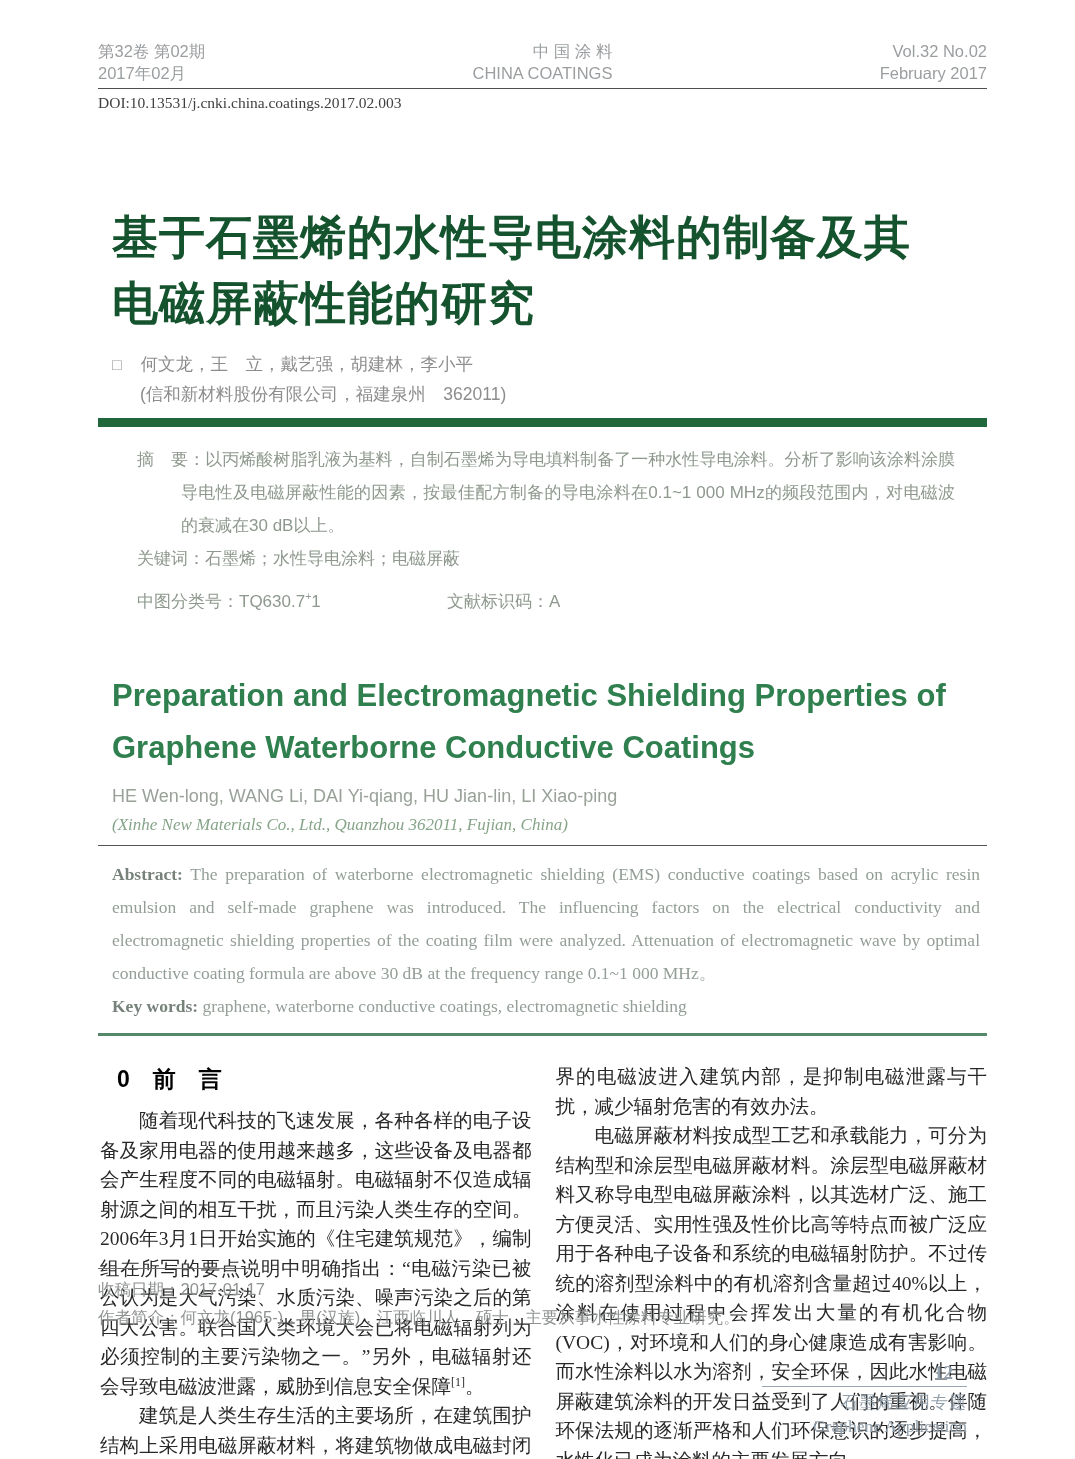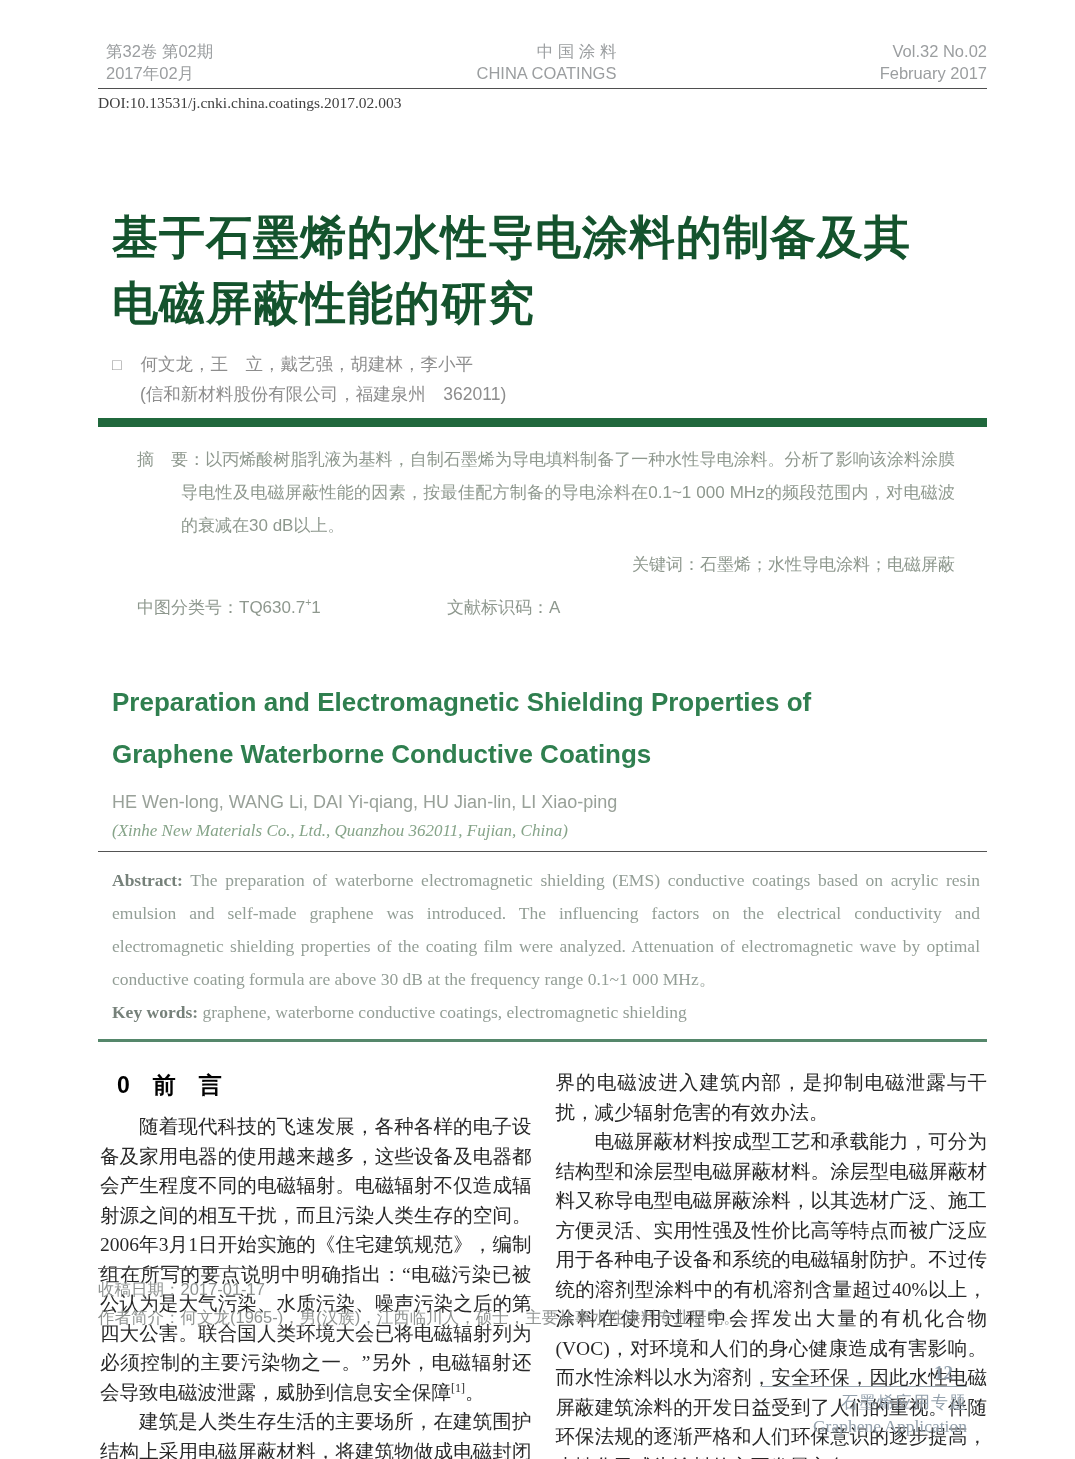--- a/index.html
+++ b/index.html
@@ -8,21 +8,21 @@
     position:relative;
     width:1075px; height:1459px;
     margin:0 auto;
     background:#ffffff;
     overflow:hidden;
     font-family:"Liberation Serif","DejaVu Serif",serif;
   }
   
   .header { padding:40px 88px 0 98px; }
   .header-row { display:flex; justify-content:space-between; align-items:flex-start;
-    color:#9b9ea0; font-family:"Liberation Sans","DejaVu Sans",sans-serif; font-size:16.5px; line-height:22px;margin-left:8px; }
+    color:#9b9ea0; font-family:"Liberation Sans","DejaVu Sans",sans-serif; font-size:16.5px; line-height:22px; }
   .h-center { text-align:right; }
   .h-right  { text-align:right; }
   .header-rule { margin-top:4px; border-top:1.5px solid #4f4f4f; }
   .doi { margin-top:5px; color:#3f3f3f; font-size:15.5px; font-family:"Liberation Serif","DejaVu Serif",serif; }
   
   .title-cn {
     margin:92px 88px 0 112px;
     color:#14532d;
     font-family:"Liberation Sans","DejaVu Sans",sans-serif;
     font-weight:900; font-size:46px; line-height:66px; letter-spacing:1px;
@@ -30,31 +30,31 @@
   .authors-cn { margin:16px 88px 0 112px; color:#8d8d8d; font-size:17.5px;
     font-family:"Liberation Sans","DejaVu Sans",sans-serif; }
   .authors-cn .marker { margin-right:14px; font-size:16px; color:#9a9a9a; }
   .affil-cn { margin:6px 88px 0 140px; color:#8d8d8d; font-size:17.5px;
     font-family:"Liberation Sans","DejaVu Sans",sans-serif; }
   .green-bar { margin:12px 88px 0 98px; height:9px; background:#20683c; }
   
   .abstract-cn { margin:16px 120px 0 137px; color:#8e988e; font-size:17px; line-height:33px;
     font-family:"Liberation Sans","DejaVu Sans",sans-serif; }
   .abs-p { padding-left:44px; text-indent:-44px; text-align:justify; }
-  .kw-p { margin-top:6px;text-align:right; }
+  .kw-p { margin-top:0; }
   .clc-row { display:flex; margin-top:10px; }
   .clc-row .clc-item1 { width:310px; }
   .clc-row .clc-item2 { width:235px; }
   sup { font-size:0.62em; vertical-align:super; line-height:0; }
   
   .title-en {
     margin:52px 88px 0 112px;
     color:#2f7f4f;
     font-family:"Liberation Sans","DejaVu Sans",sans-serif;
-    font-weight:800; font-size:26px; line-height:52px;
+    font-weight:800; font-size:31px; line-height:52px;
   }
   .authors-en { margin:12px 88px 0 112px; color:#99a199; font-size:18px;
     font-family:"Liberation Sans","DejaVu Sans",sans-serif; }
   .affil-en { margin:8px 88px 0 112px; color:#86a489; font-size:17px; font-style:italic;
     font-family:"Liberation Serif","DejaVu Serif",serif; }
   .thin-rule { margin:10px 88px 0 98px; border-top:1.5px solid #545454; }
   
   .abstract-en { margin:12px 95px 0 112px; color:#939e96; font-size:17.5px; line-height:33px;
     text-align:justify; font-family:"Liberation Serif","DejaVu Serif",serif; }
   .abstract-en .b-label { font-weight:bold; color:#76817a; }

